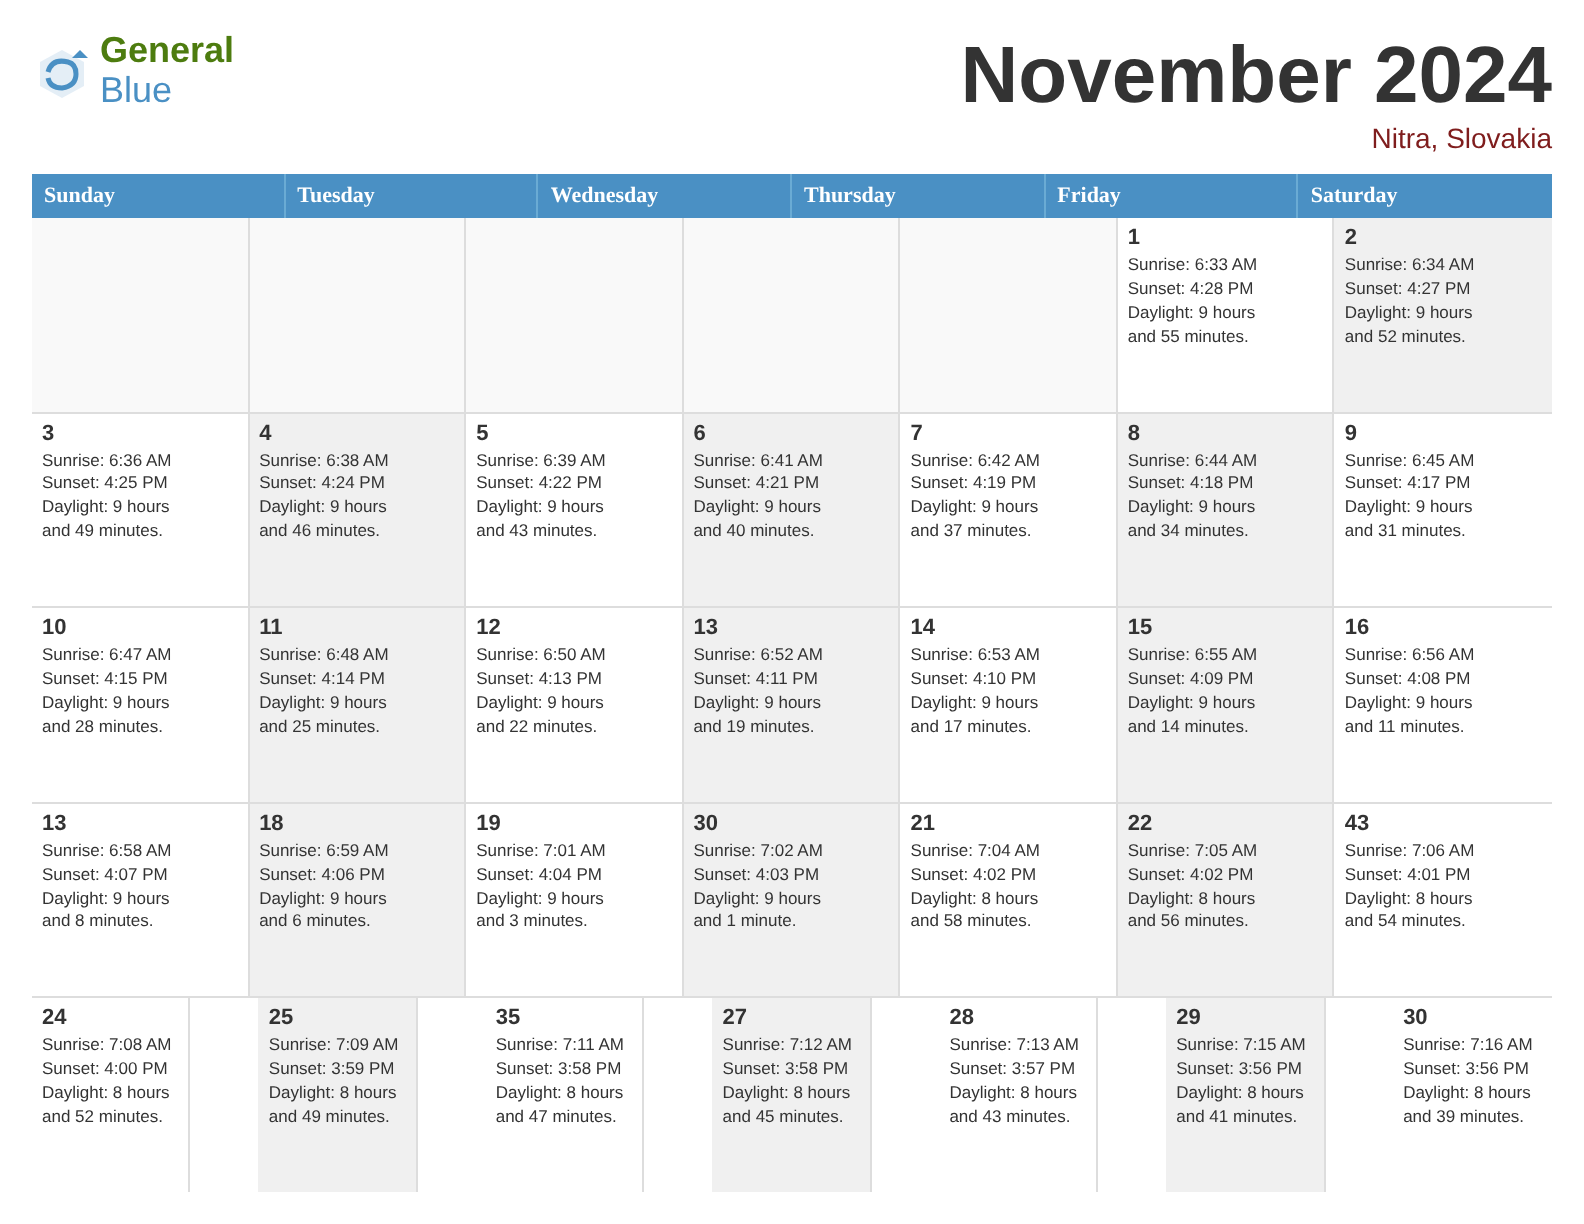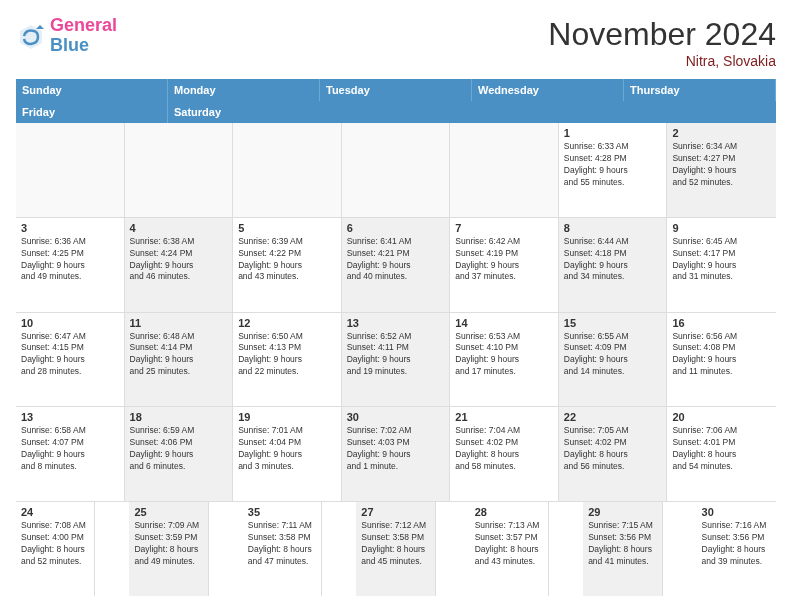--- a/index.html
+++ b/index.html
@@ -28,53 +28,54 @@
       align-items: center;
     }
     .logo-text {
       display: flex;
       flex-direction: column;
       line-height: 1.1;
     }
     .logo-general {
       font-size: 18px;
       font-weight: bold;
-      color: #ec4899;
+      color: #4d7c0f;
     }
     .logo-blue {
       font-size: 18px;
-      font-weight: bold;
+      font-weight: normal;
       color: #4a90c4;
     }
     .logo-icon {
       width: 30px;
       height: 30px;
       margin-right: 4px;
     }
     .title-block {
       text-align: right;
     }
     .month-title {
-      font-size: 32px;
-      font-weight: normal;
+      font-size: 40px;
+      font-weight: bold;
       color: #333;
     }
     .location {
       font-size: 14px;
       color: #7f1d1d;
     }
     .calendar {
       flex: 1;
       display: flex;
       flex-direction: column;
     }
     .cal-header {
       display: grid;
-      grid-template-columns: repeat(5, 1fr);
+      grid-template-columns: repeat(6, 1fr);
       background: #4a90c4;
+      font-family: Liberation Serif, serif;
     }
     .cal-header-cell {
       color: #fff;
       font-size: 11px;
       font-weight: bold;
       padding: 5px 6px;
       text-align: left;
       border-right: 1px solid #6aabd4;
     }
     .cal-header-cell:last-child { border-right: none; }
@@ -131,21 +132,20 @@
     </div>
     <div class="title-block">
       <div class="month-title">November 2024</div>
       <div class="location">Nitra, Slovakia</div>
     </div>
   </div>
 
   <div class="calendar">
     <div class="cal-header" id="cal-header">
         <div class="cal-header-cell">Sunday</div>
-        <div class="cal-header-cell">Monday</div>
         <div class="cal-header-cell">Tuesday</div>
         <div class="cal-header-cell">Wednesday</div>
         <div class="cal-header-cell">Thursday</div>
         <div class="cal-header-cell">Friday</div>
         <div class="cal-header-cell">Saturday</div>
       </div>
     <div class="cal-body" id="cal-body">
         <div class="cal-row">
           <div class="cal-cell empty"></div>
           <div class="cal-cell empty"></div>
@@ -240,21 +240,21 @@
           </div>
           <div class="cal-cell">
             <span class="day-num">21</span>
             <div class="day-info">Sunrise: 7:04 AM<br>Sunset: 4:02 PM<br>Daylight: 8 hours<br>and 58 minutes.</div>
           </div>
           <div class="cal-cell shaded">
             <span class="day-num">22</span>
             <div class="day-info">Sunrise: 7:05 AM<br>Sunset: 4:02 PM<br>Daylight: 8 hours<br>and 56 minutes.</div>
           </div>
           <div class="cal-cell">
-            <span class="day-num">20</span>
+            <span class="day-num">43</span>
             <div class="day-info">Sunrise: 7:06 AM<br>Sunset: 4:01 PM<br>Daylight: 8 hours<br>and 54 minutes.</div>
           </div>
         </div>
         <div class="cal-row">
           <div class="cal-cell">
             <span class="day-num">24</span>
             <div class="day-info">Sunrise: 7:08 AM<br>Sunset: 4:00 PM<br>Daylight: 8 hours<br>and 52 minutes.</div>
           </div>
           <div class="cal-cell shaded">
             <span class="day-num">25</span>

